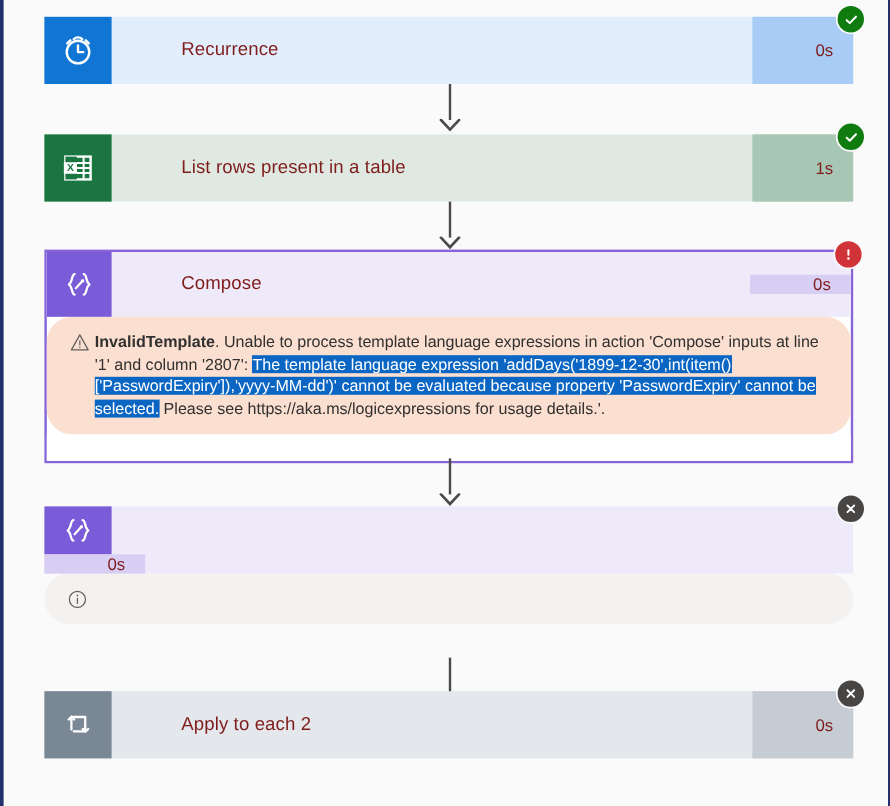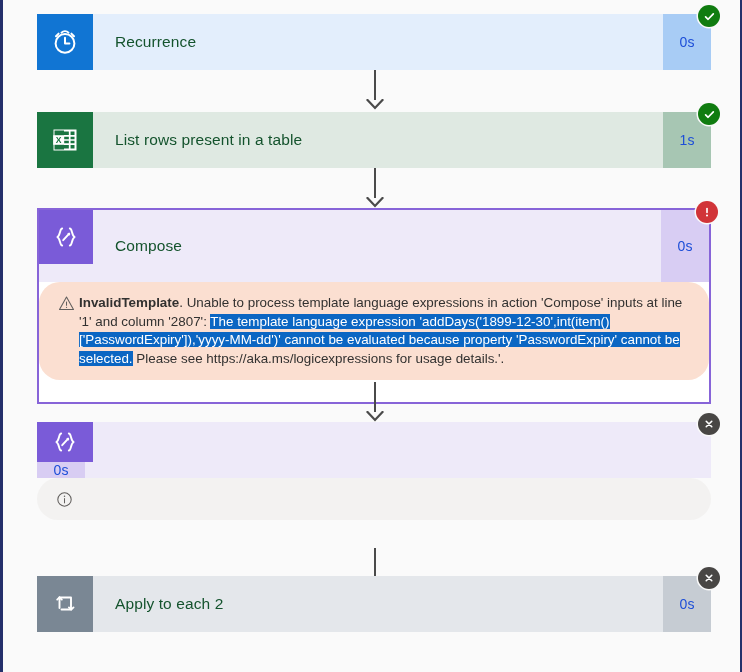--- a/index.html
+++ b/index.html
@@ -52,33 +52,35 @@
     display: flex;
     align-items: center;
     justify-content: center;
   }
   .node-title {
     flex: 1;
     display: flex;
     align-items: center;
     padding-left: 22px;
     font-size: 15.5px;
-    color: #14532d;
+    color: #7f1d1d;
     letter-spacing: .1px;
     overflow: hidden;
     white-space: nowrap;
+    margin-left: 36px;
   }
   .node-duration {
     width: 48px;
     min-width: 48px;
     display: flex;
     align-items: center;
     justify-content: center;
     font-size: 14px;
-    color: #1d4ed8;
+    color: #7f1d1d;
+    padding-left: 36px;
   }
 
   
   .badge {
     position: absolute;
     width: 22px;
     height: 22px;
     border-radius: 50%;
     top: -9px;
     right: -9px;
@@ -98,21 +100,21 @@
   .node-recurrence .node-duration { background: #a8ccf5; }
 
   .node-excel .node-header { background: #dfe9e2; }
   .node-excel .node-icon   { background: #1a7541; }
   .node-excel .node-duration { background: #a7c6b3; }
 
   .node-compose {
     border: 2px solid #8764d8;
     background: #ffffff;
   }
-  .node-compose .node-header { background: #eeeaf9; height: 72px; }
+  .node-compose .node-header { background: #eeeaf9; height: 54px; align-items: center; }
   .node-compose .node-icon   { background: #7a5bd8; width: 54px; min-width: 54px; height: 54px; }
   .node-compose .node-duration { background: #d8cdf3; }
 
   .node-right .node-header { background: #eeeaf9; flex-direction: column; }
   .node-right .node-icon   { background: #7a5bd8; }
   .node-right .node-duration { background: #d8cdf3; }
 
   .node-apply .node-header { background: #e4e7eb; }
   .node-apply .node-icon   { background: #7a8794; }
   .node-apply .node-duration { background: #c6ccd3; }

